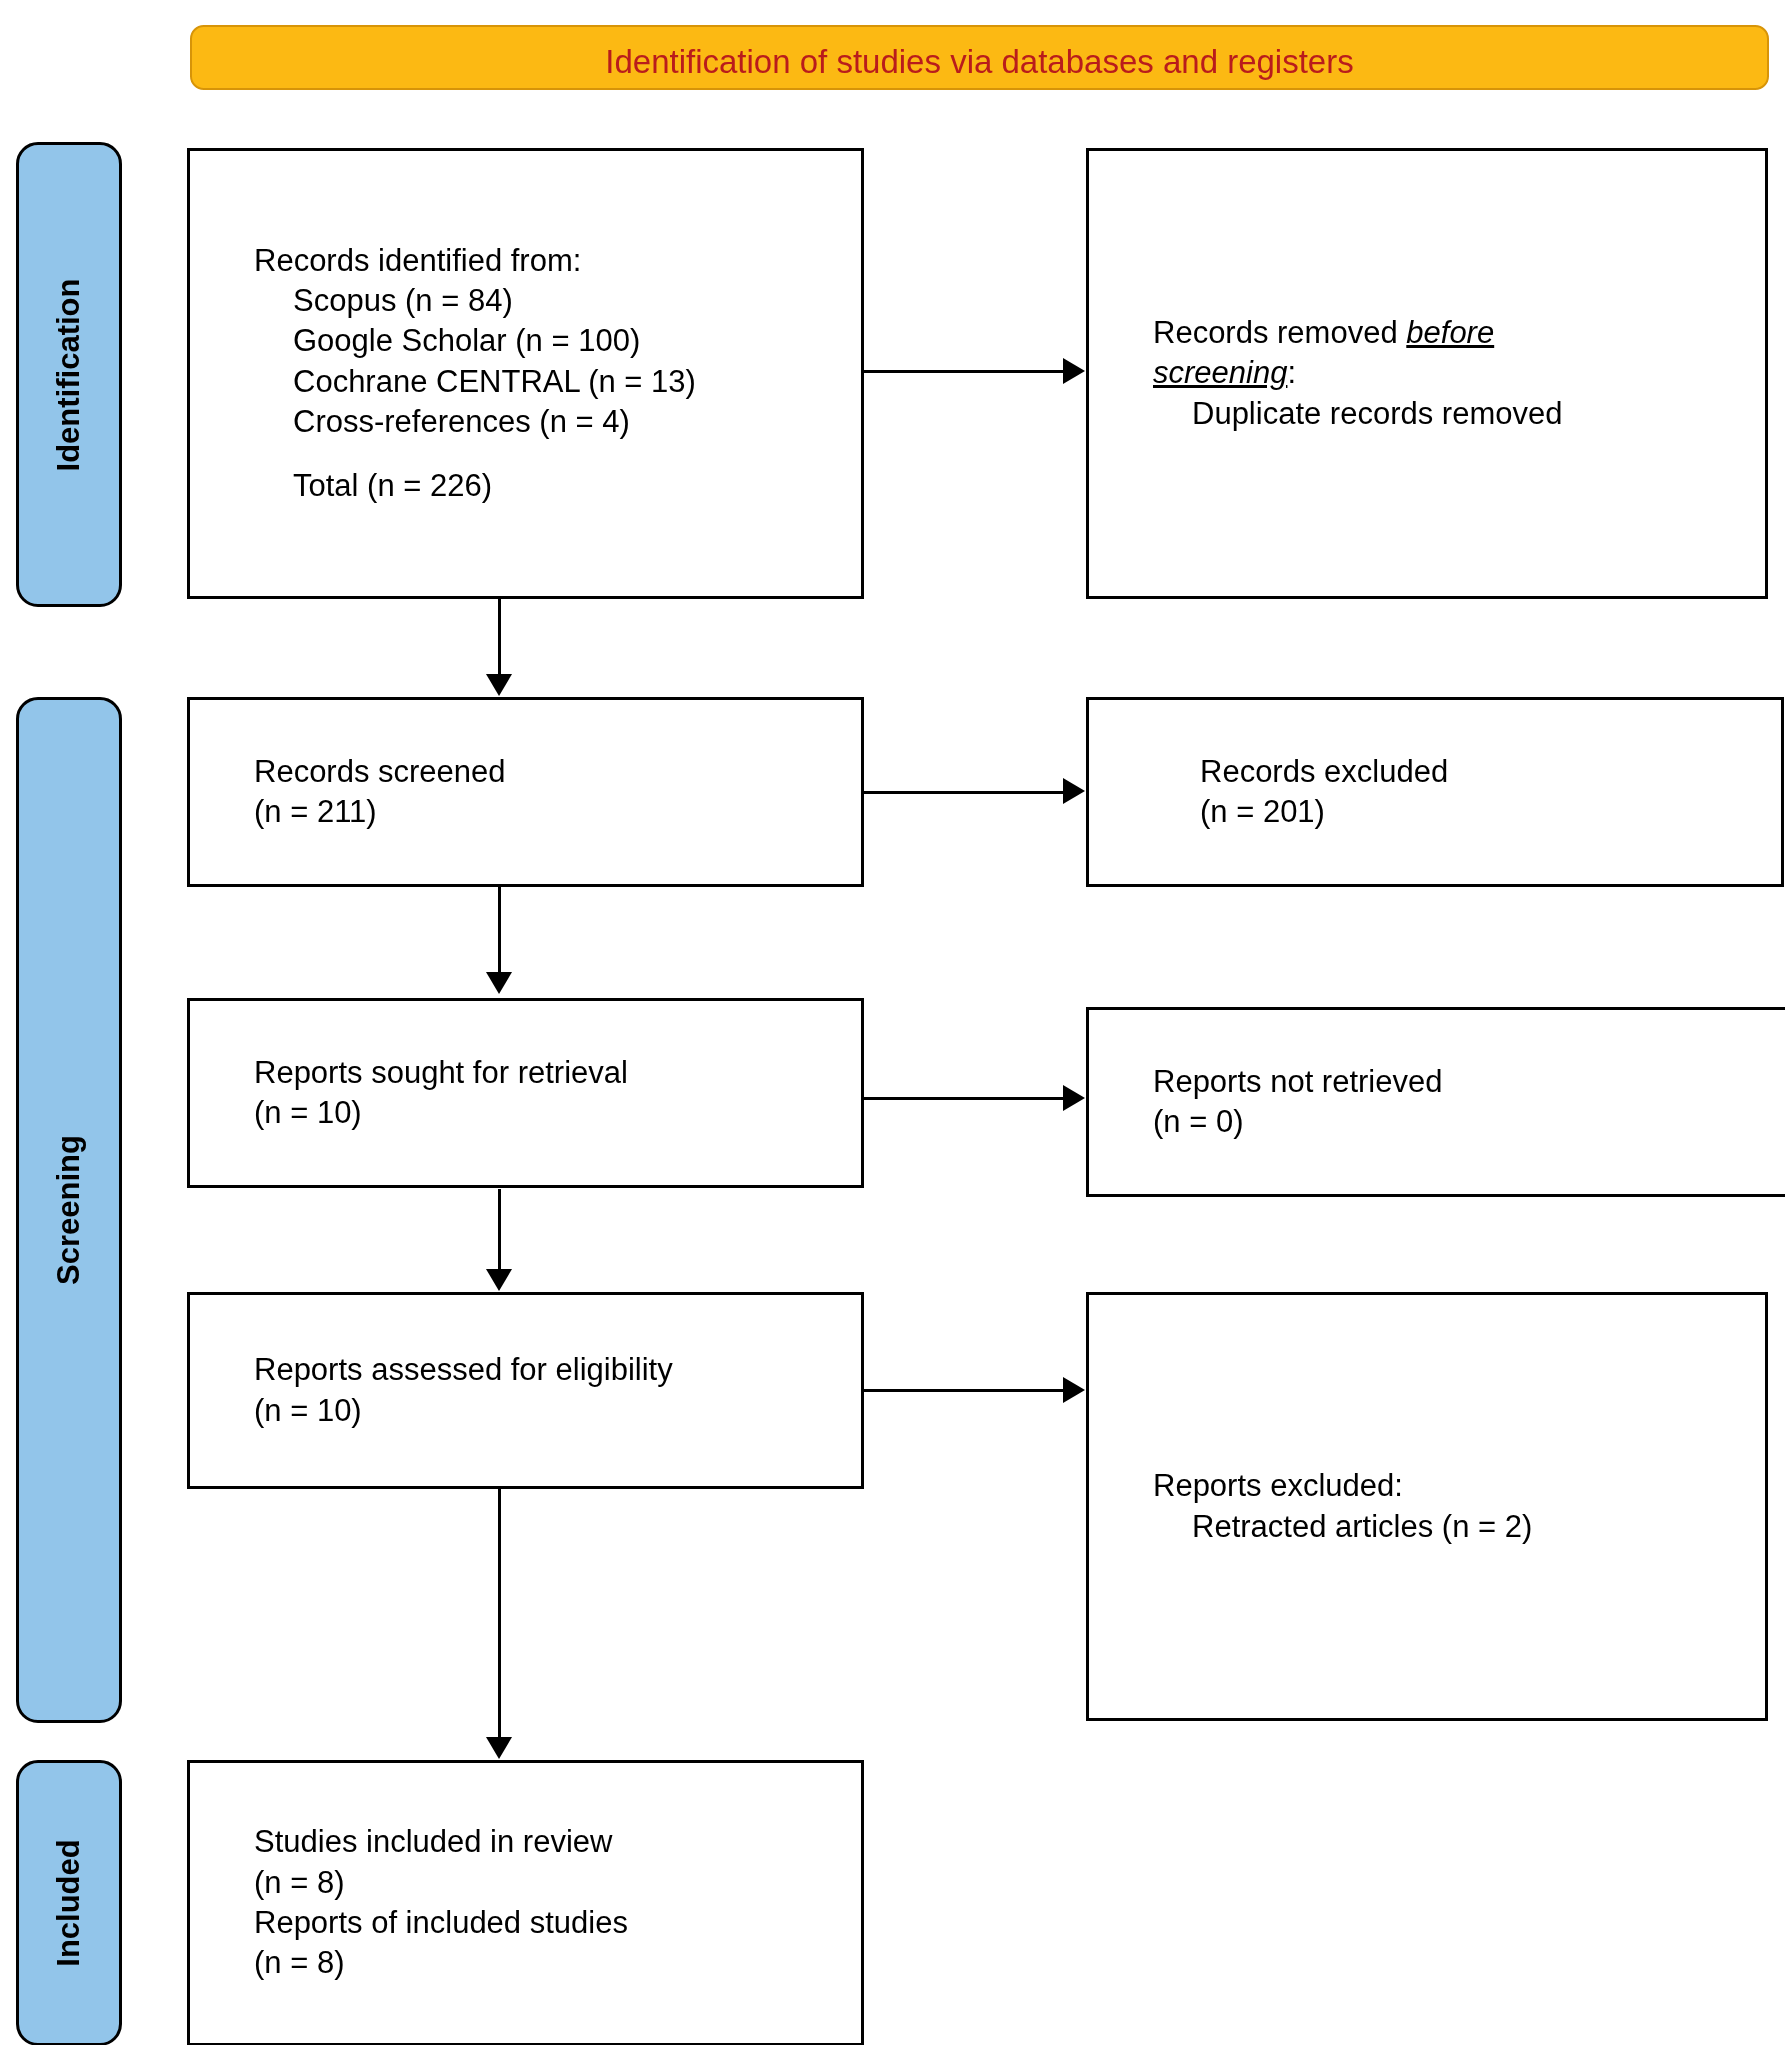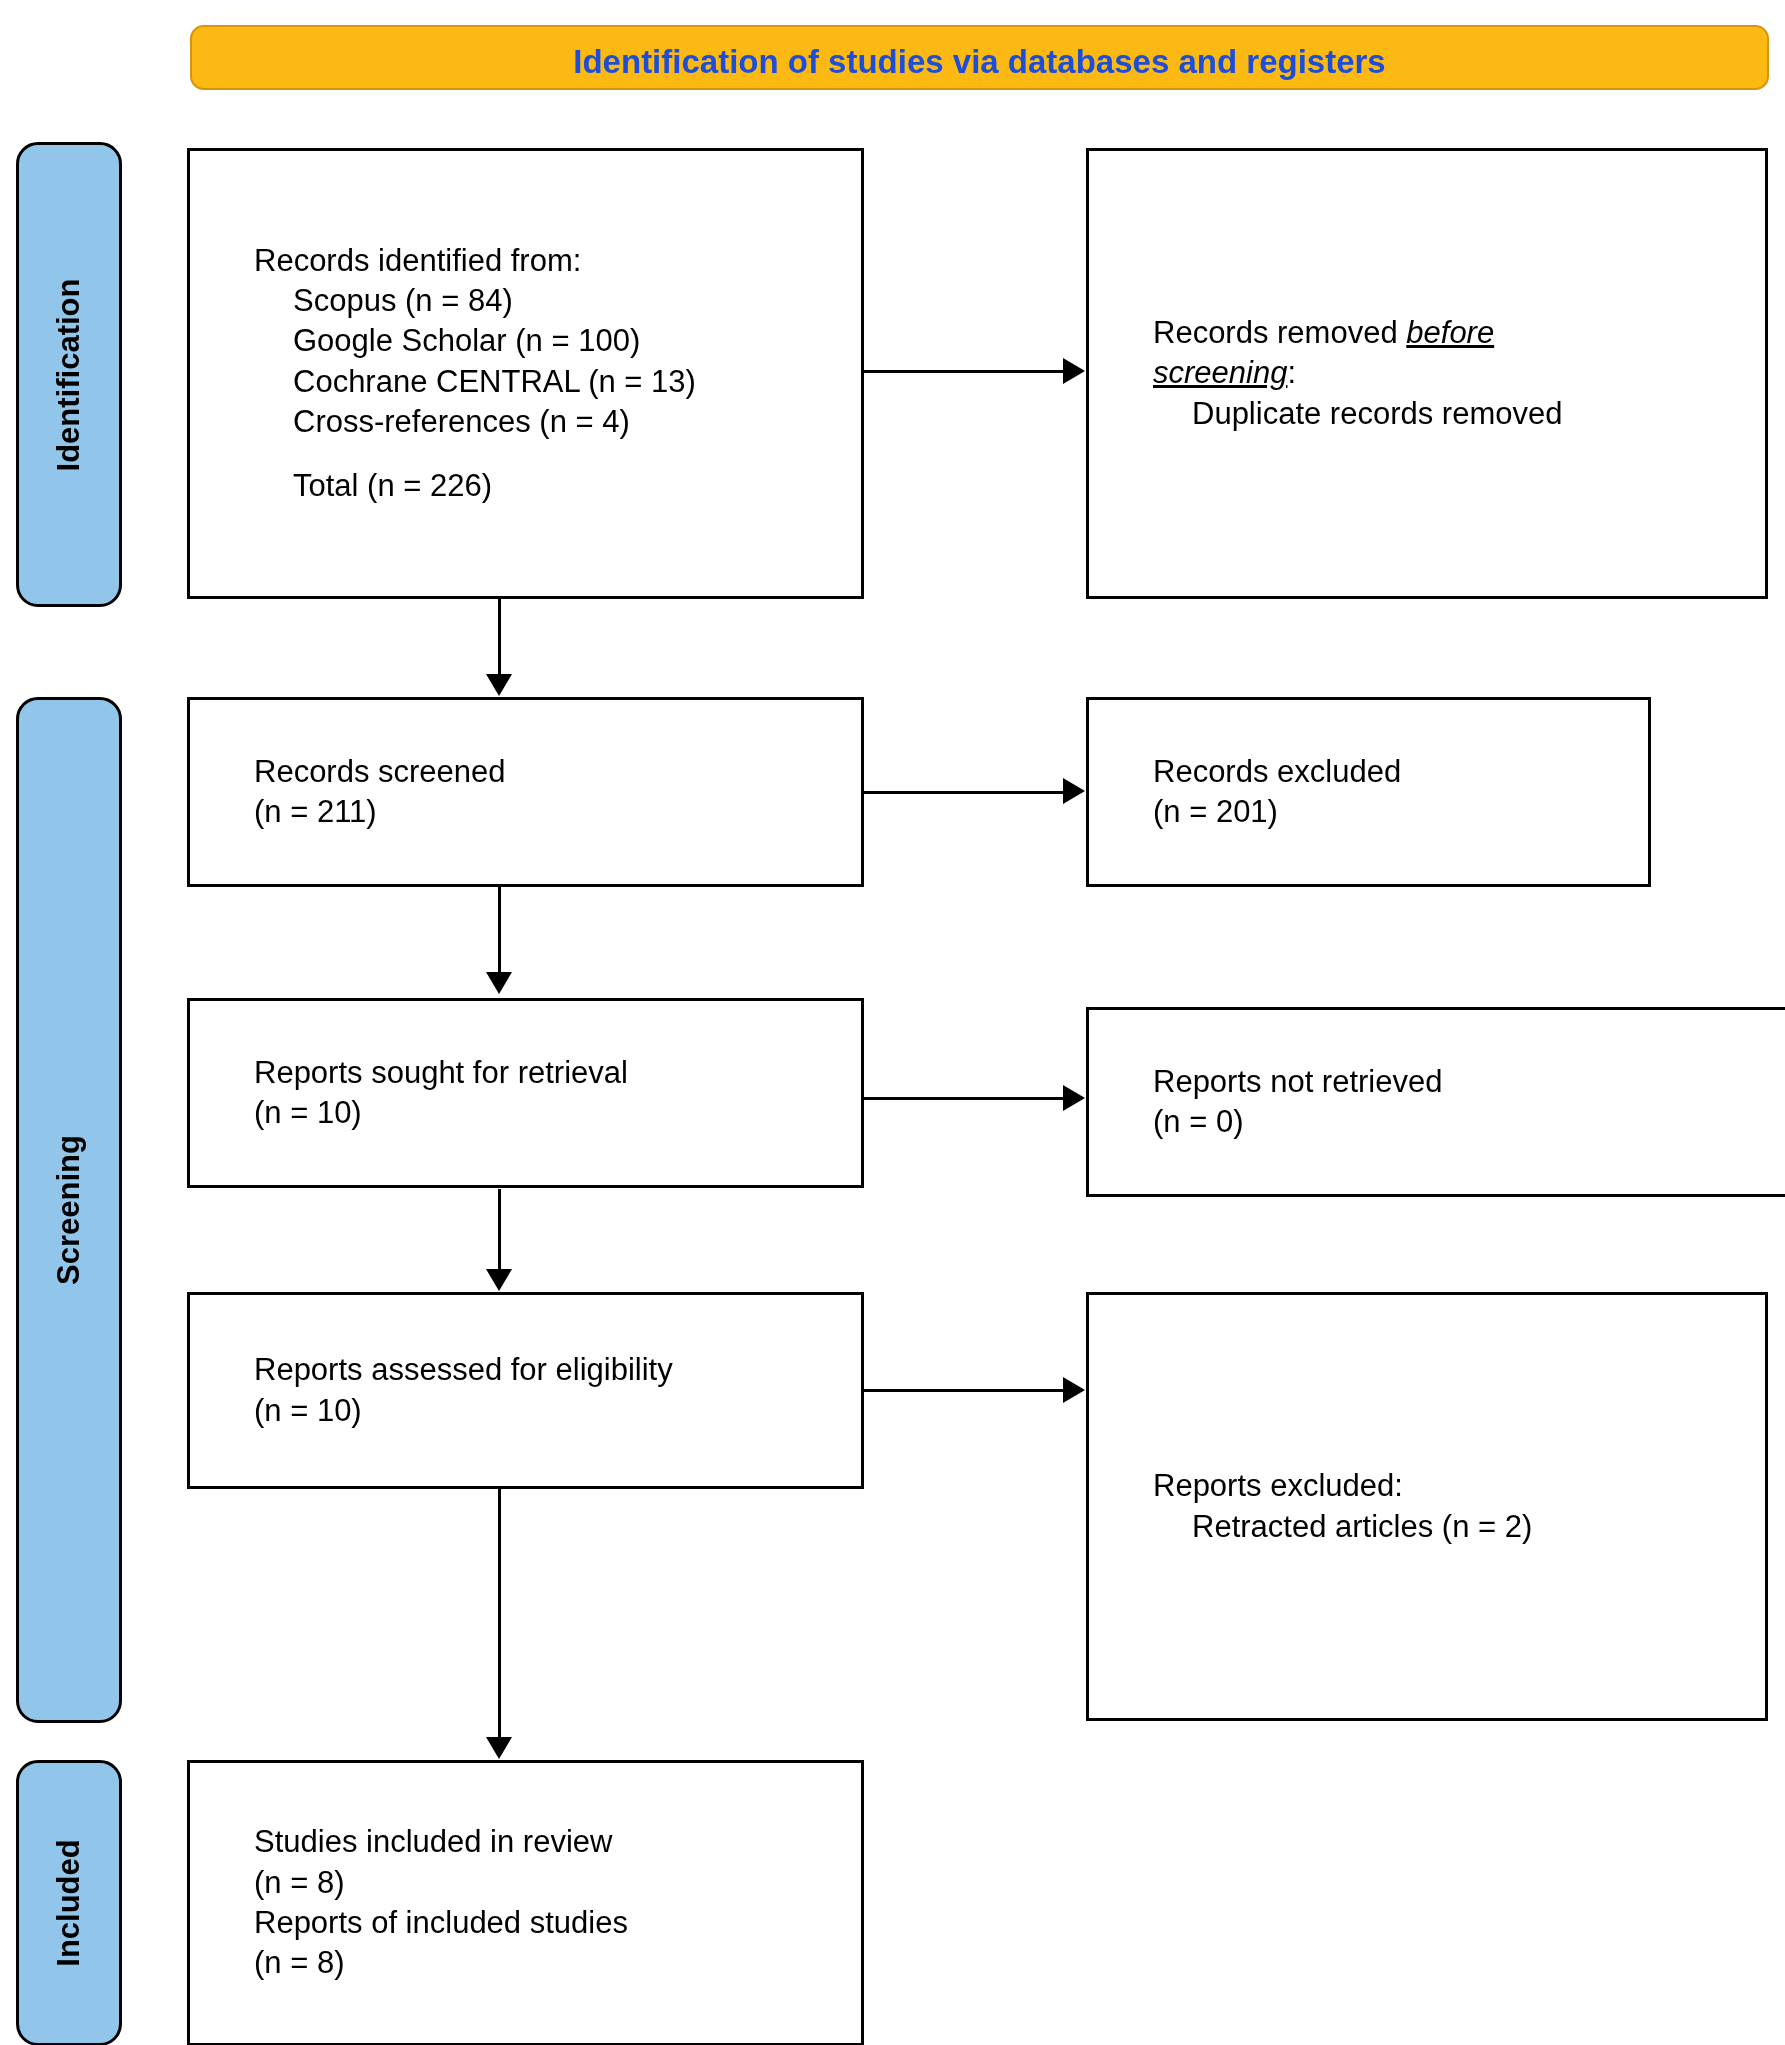--- a/index.html
+++ b/index.html
@@ -20,22 +20,22 @@
     left:190px; top:25.4px;
     width:1579px; height:65px;
     background:#FCB913;
     border:2.6px solid #D79408;
     border-radius:13.7px;
     box-sizing:border-box;
     display:flex;align-items:center;justify-content:center;
   }
   .banner-title{
     font-size:33px;
-    font-weight:bold;
-    color:#1d4ed8;
+    font-weight:normal;
+    color:#b91c1c;
     letter-spacing:0px;
     white-space:nowrap;
     margin-top:8px;
   }
   
   .stage{
     position:absolute;
     background:#92C5EA;
     border:3.7px solid #000000;
     border-radius:22px;
@@ -145,21 +145,21 @@
   <div class="vline" style="left:498px; top:599px; height:75px;"></div>
   <div class="arrow-down" style="left:486px; top:674px;"></div>
 
   <div class="box" style="left:187px; top:697px; width:677px; height:190px;">
     <div class="box-inner">
       <div class="line">Records screened</div>
       <div class="line">(n = 211)</div>
     </div>
   </div>
 
-  <div class="box" style="left:1086px; top:697px; width:565px; height:190px;">
+  <div class="box" style="left:1086px; top:697px; width:698px; height:190px;padding-left:47px;">
     <div class="box-inner">
       <div class="line">Records excluded</div>
       <div class="line">(n = 201)</div>
     </div>
   </div>
 
   <div class="hline" style="left:864px; top:791px; width:201px;"></div>
   <div class="arrow-right" style="left:1063px; top:778px;"></div>
 
   <div class="vline" style="left:498px; top:887px; height:85px;"></div>

